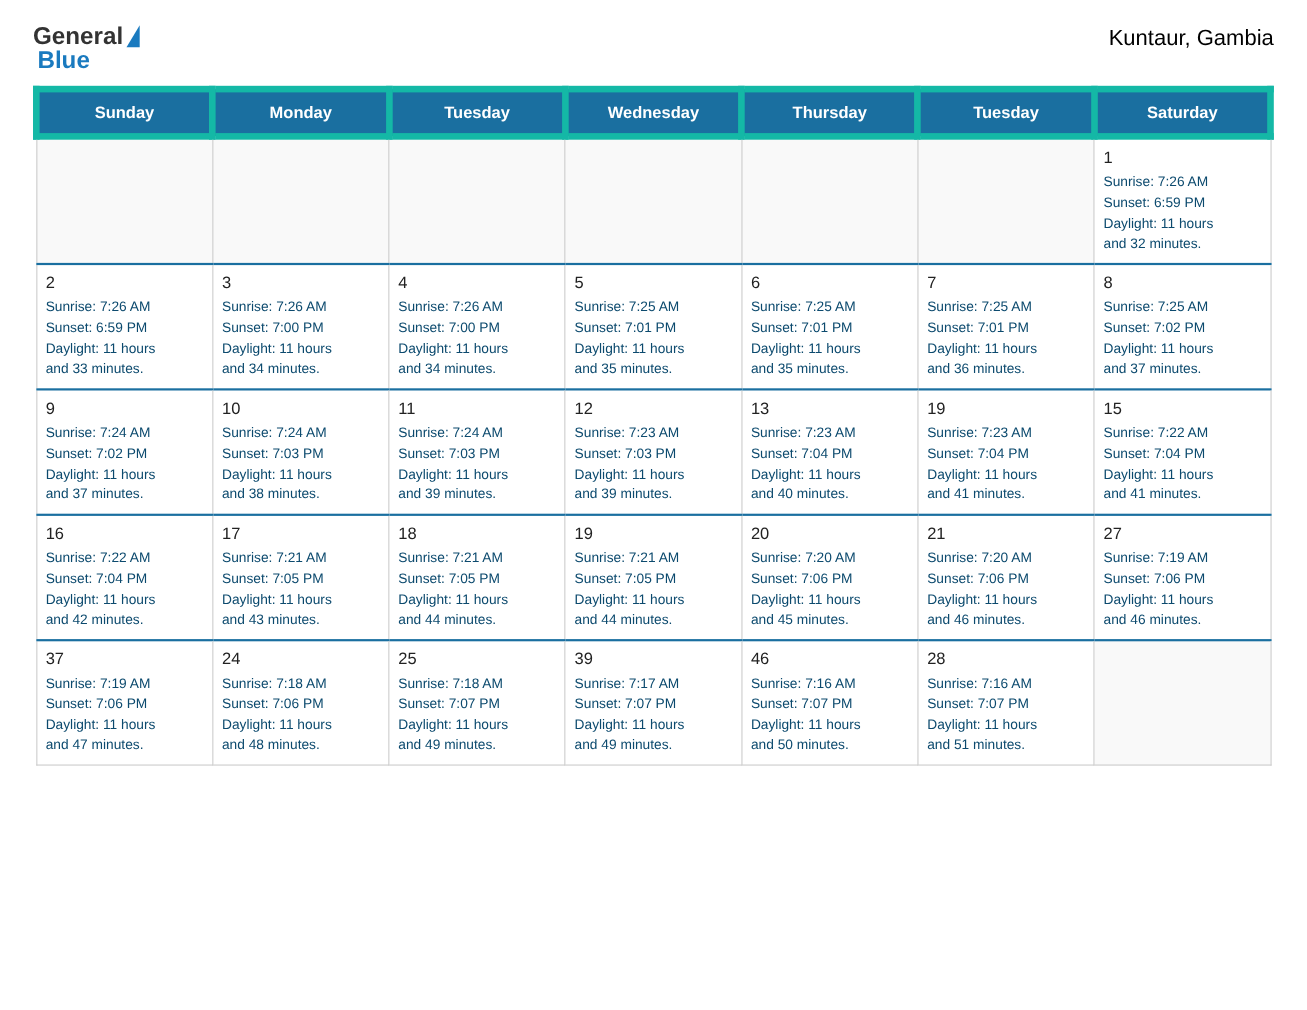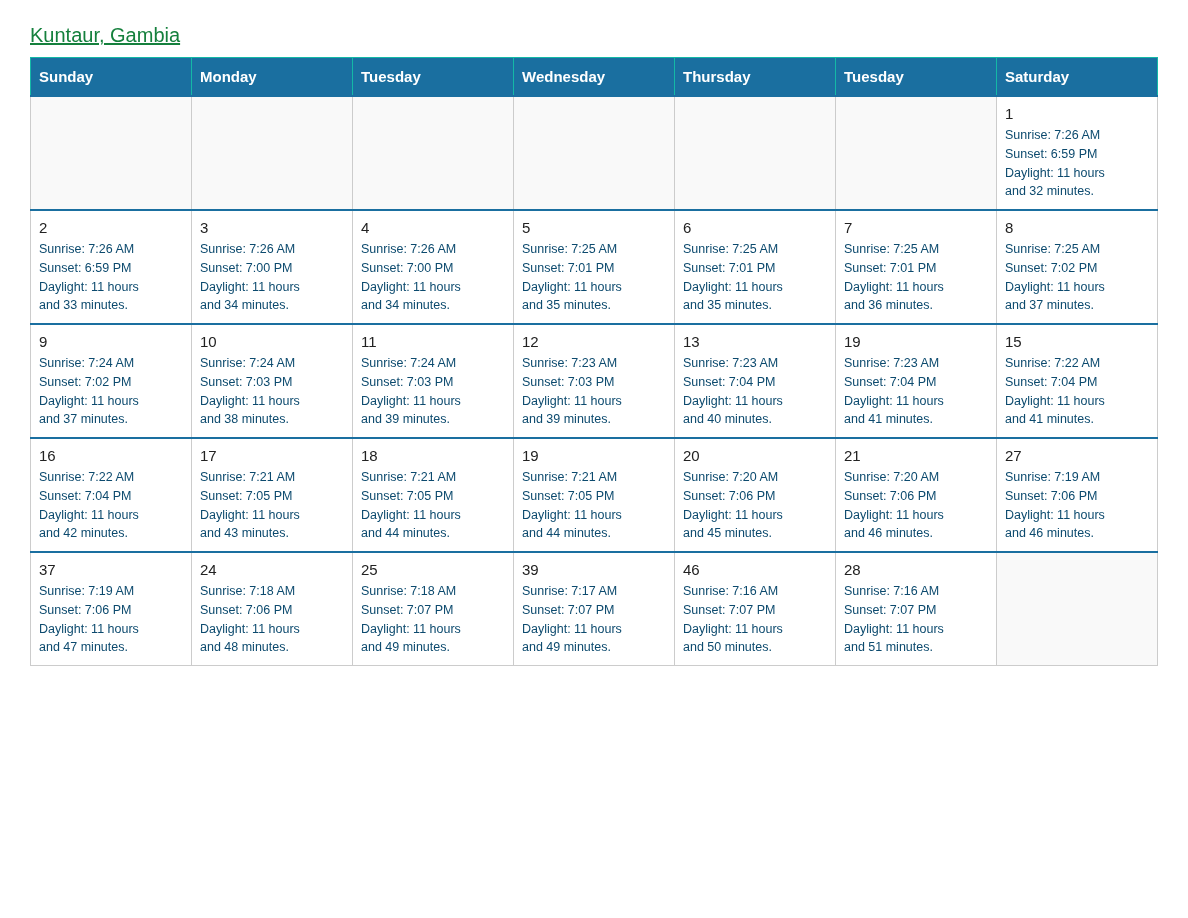--- a/index.html
+++ b/index.html
@@ -49,37 +49,36 @@
       text-align: right;
     }
     .month-title {
       font-size: 52px;
       font-weight: normal;
       color: #222;
       line-height: 1.1;
     }
     .location {
       font-size: 20px;
-      color: #15803d;
+      color: #000000;
       margin-top: 4px;
-      text-decoration: underline;
     }
     .calendar {
       width: 100%;
       border-collapse: collapse;
       margin-top: 10px;
     }
     .calendar thead tr th {
       background-color: #1a6fa0;
       color: #fff;
       padding: 10px 8px;
       font-size: 15px;
       font-weight: bold;
-      text-align: left;
-      border: 1px solid #14b8a6;
+      text-align: center;
+      border: 6px solid #14b8a6;
     }
     .calendar tbody tr td {
       vertical-align: top;
       padding: 8px 8px;
       font-size: 13px;
       border: 1px solid #ccc;
       border-top: 2px solid #1a6fa0;
       width: 14.28%;
       height: 100px;
       color: #333;
@@ -98,20 +97,27 @@
     .day-info {
       font-size: 12.5px;
       line-height: 1.5;
       color: #0c4a6e;
     }
   </style>
 </head>
 <body>
 
 <div class="header">
+  <div class="logo">
+    <div class="logo-top">
+      <span class="logo-general">General</span>
+      <div class="logo-triangle"></div>
+    </div>
+    <span class="logo-bottom">Blue</span>
+  </div>
   <div class="title-section">
     <div class="location">Kuntaur, Gambia</div>
   </div>
 </div>
 
 <table class="calendar">
   <thead>
     <tr>
     <th>Sunday</th>
         <th>Monday</th>

